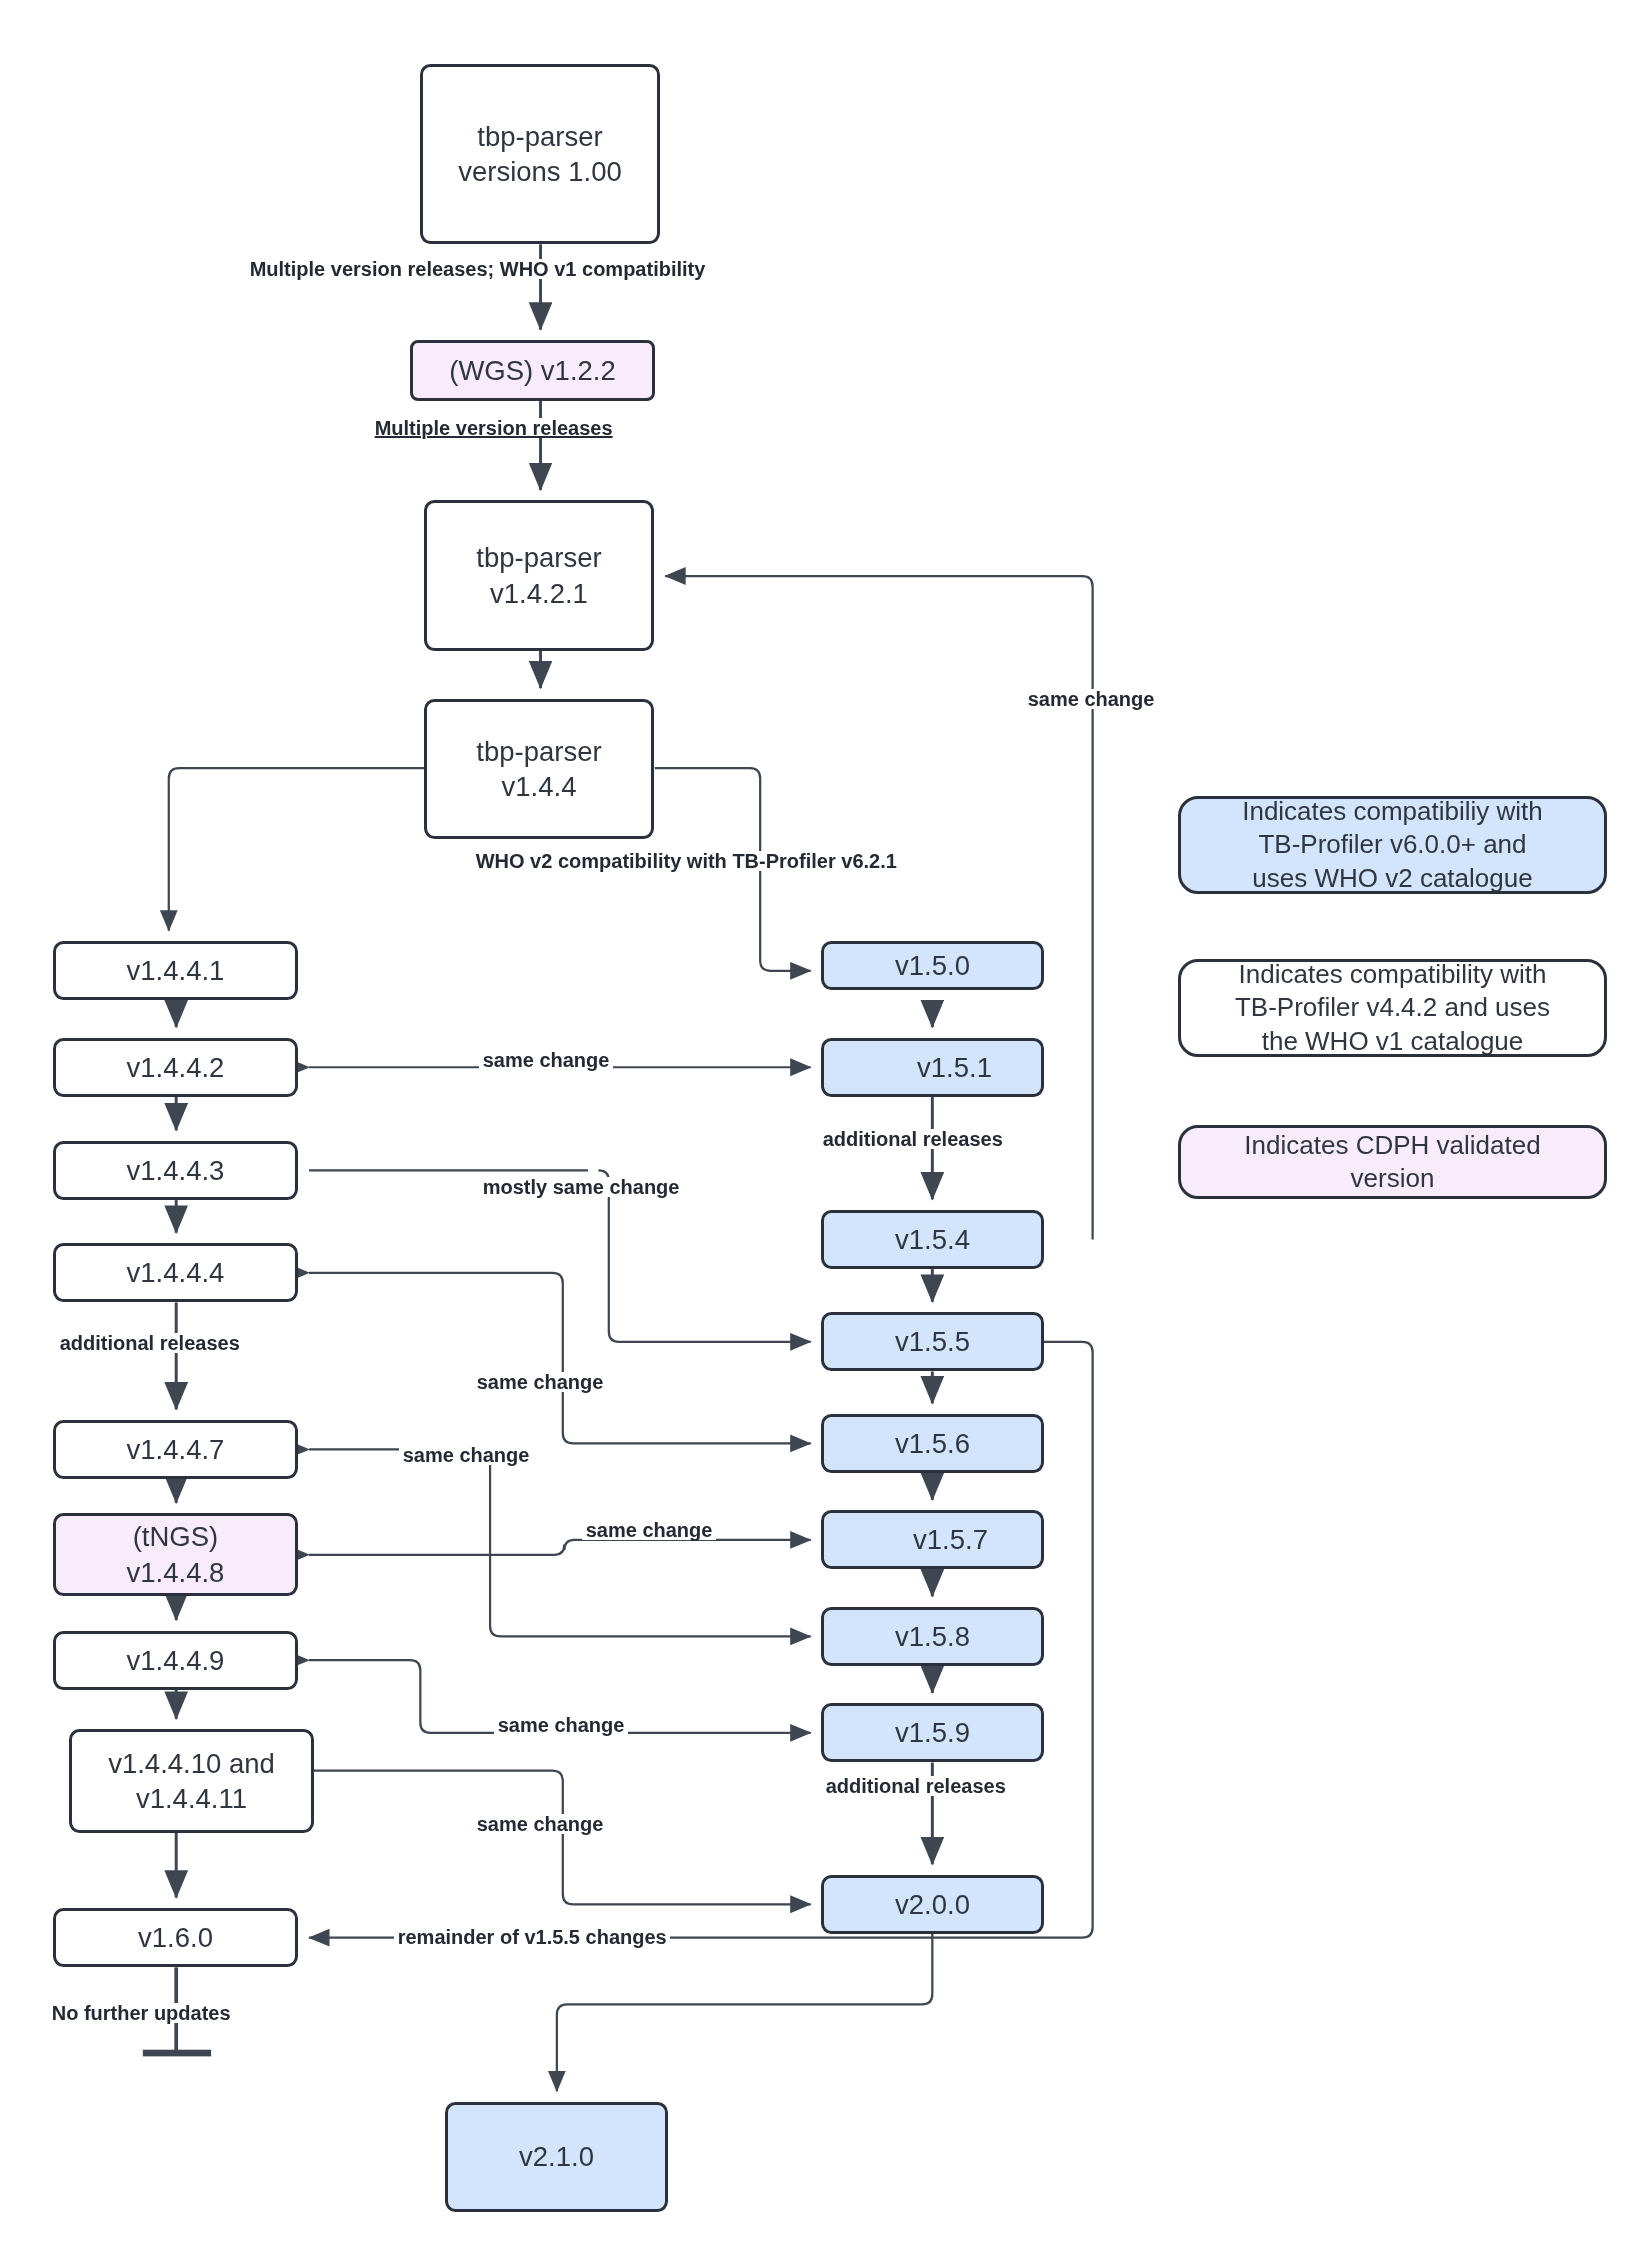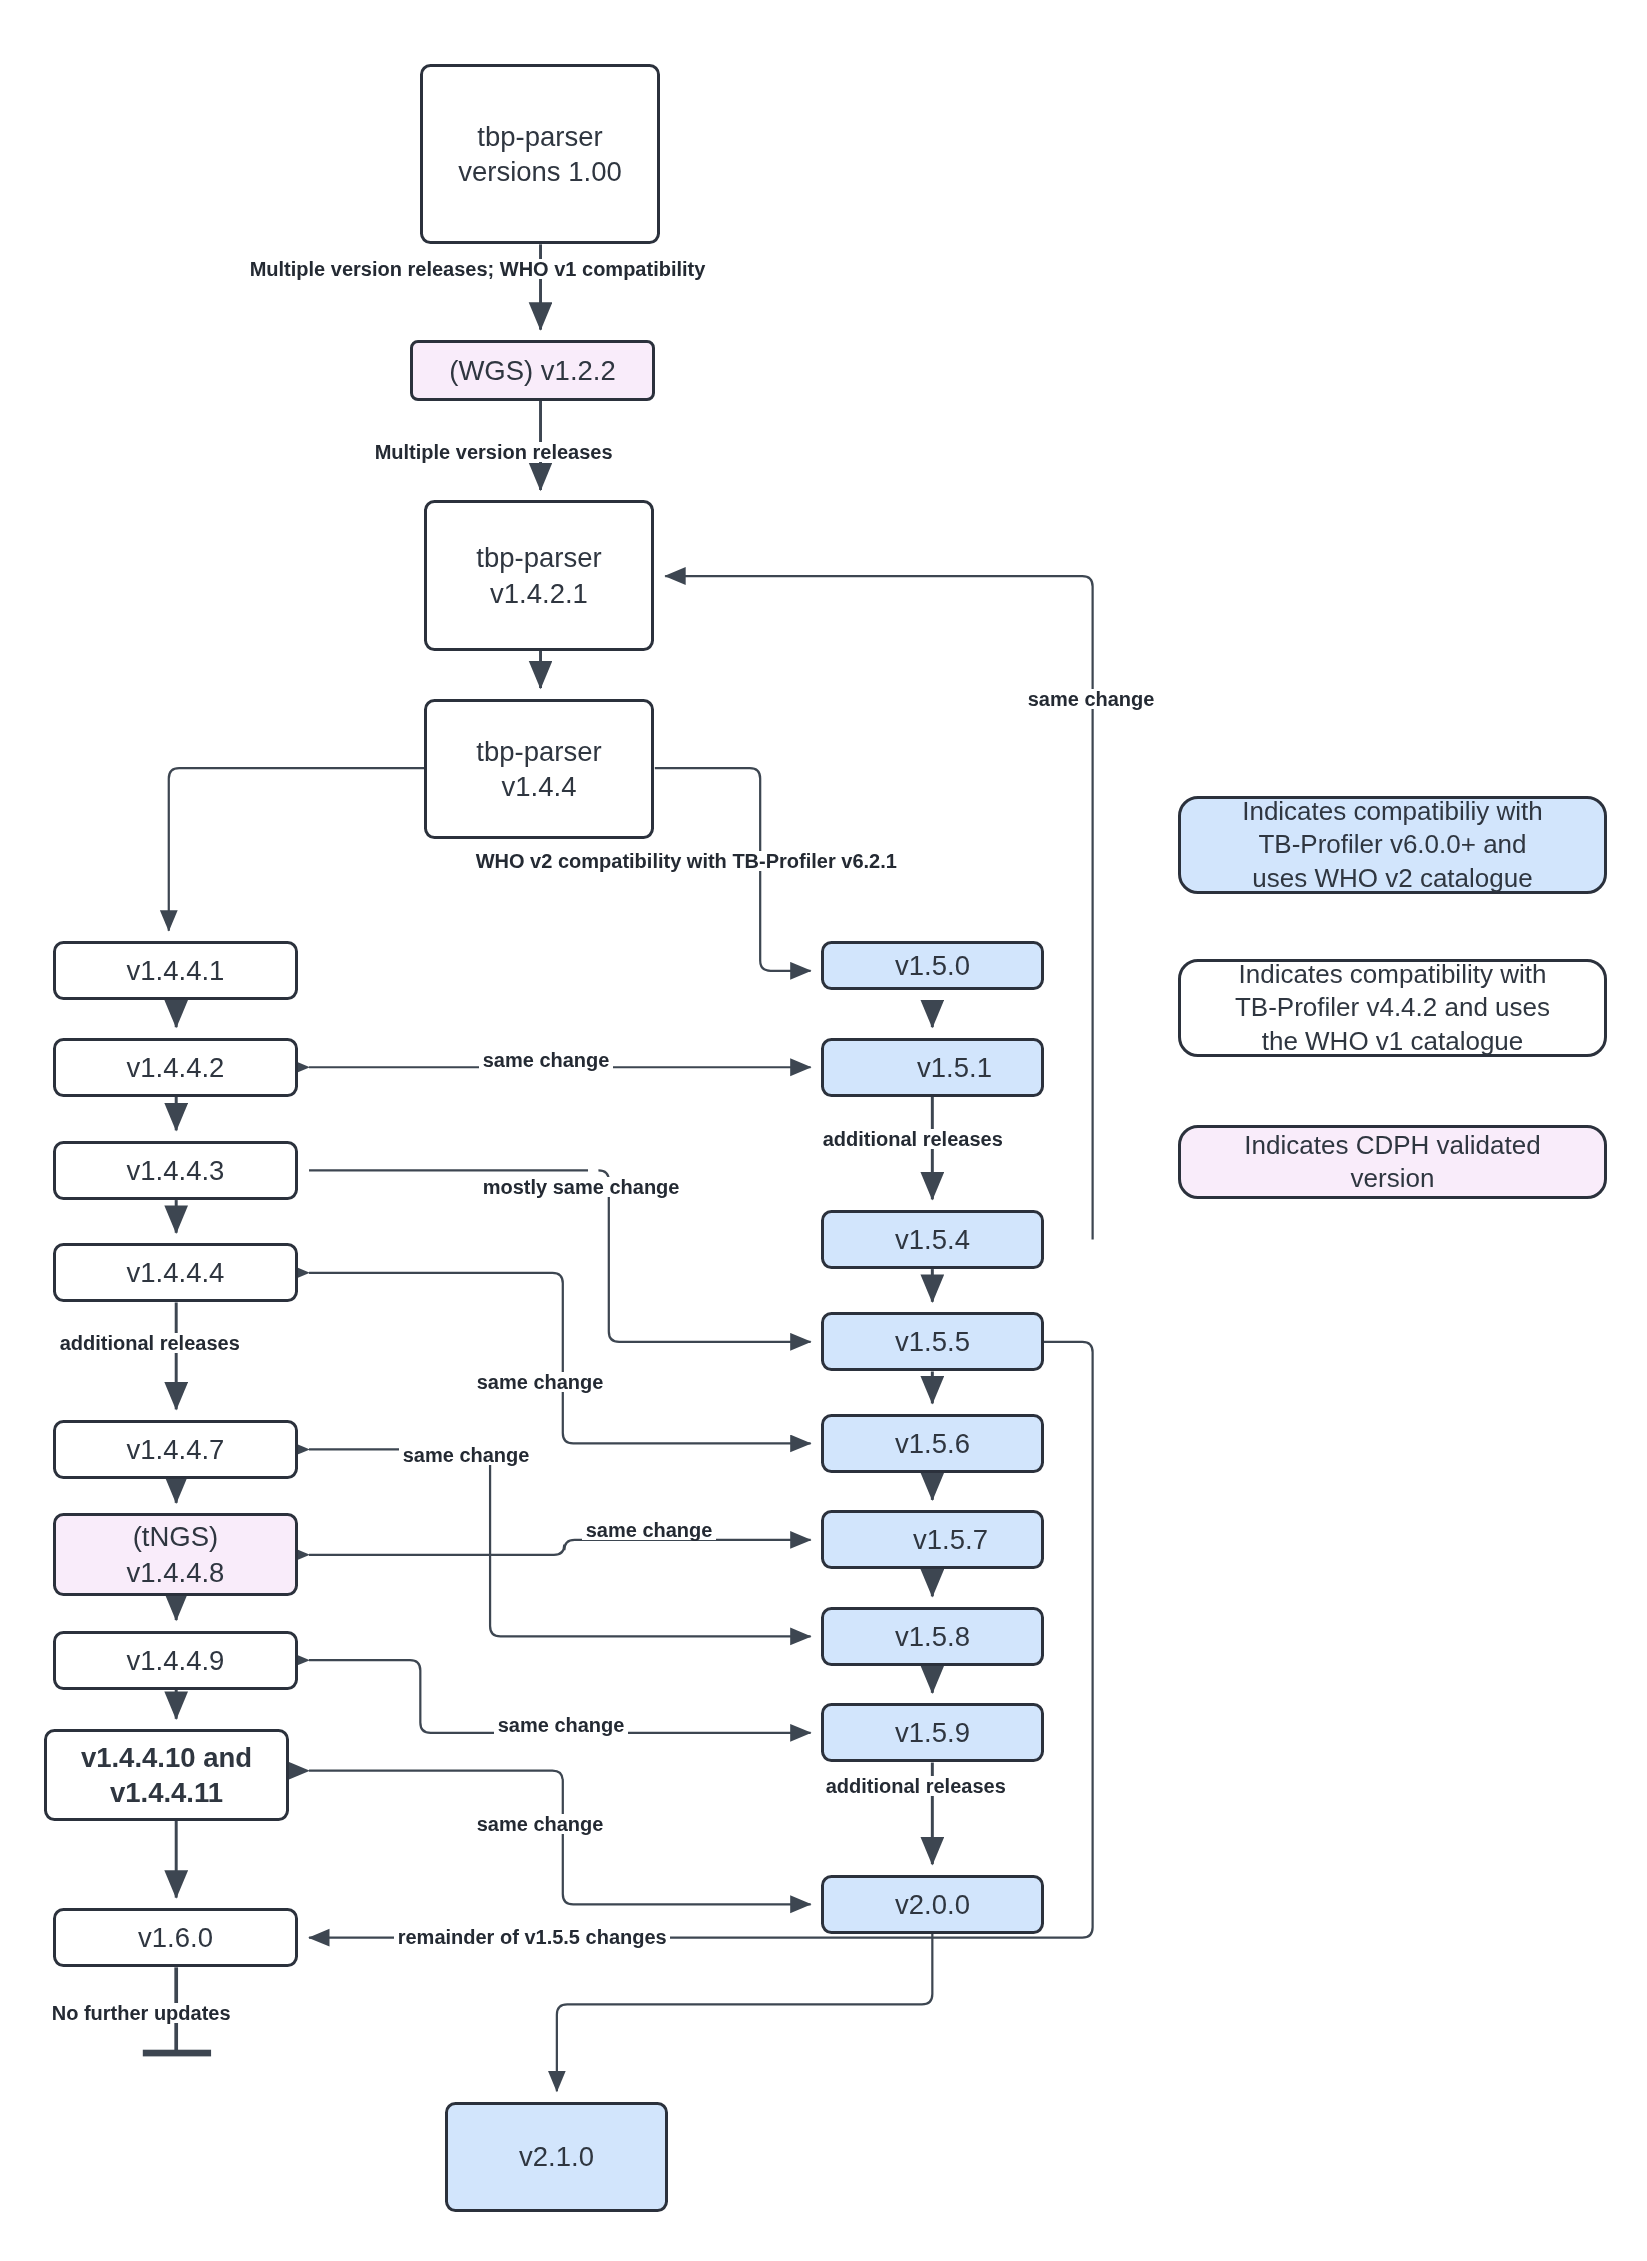--- a/index.html
+++ b/index.html
@@ -101,37 +101,37 @@
 v1.4.4</div>
 
   <div class="node" style="left:53px;top:923px;width:245px;height:59px;">v1.4.4.1</div>
   <div class="node" style="left:53px;top:1020px;width:245px;height:59px;">v1.4.4.2</div>
   <div class="node" style="left:53px;top:1123px;width:245px;height:59px;">v1.4.4.3</div>
   <div class="node" style="left:53px;top:1225px;width:245px;height:59px;">v1.4.4.4</div>
   <div class="node" style="left:53px;top:1402px;width:245px;height:59px;">v1.4.4.7</div>
   <div class="node pink" style="left:53px;top:1495px;width:245px;height:83px;">(tNGS)
 v1.4.4.8</div>
   <div class="node" style="left:53px;top:1613px;width:245px;height:59px;">v1.4.4.9</div>
-  <div class="node" style="left:44px;top:1711px;width:245px;height:92px;font-weight:bold;">v1.4.4.10 and
+  <div class="node" style="left:69px;top:1711px;width:245px;height:104px;">v1.4.4.10 and
 v1.4.4.11</div>
   <div class="node" style="left:53px;top:1890px;width:245px;height:59px;">v1.6.0</div>
 
   <div class="node blue" style="left:821px;top:923px;width:223px;height:49px;">v1.5.0</div>
   <div class="node blue" style="left:821px;top:1020px;width:223px;height:59px;padding-left:44px;">v1.5.1</div>
   <div class="node blue" style="left:821px;top:1192px;width:223px;height:59px;">v1.5.4</div>
   <div class="node blue" style="left:821px;top:1294px;width:223px;height:59px;">v1.5.5</div>
   <div class="node blue" style="left:821px;top:1396px;width:223px;height:59px;">v1.5.6</div>
   <div class="node blue" style="left:821px;top:1492px;width:223px;height:59px;padding-left:36px;">v1.5.7</div>
   <div class="node blue" style="left:821px;top:1589px;width:223px;height:59px;">v1.5.8</div>
   <div class="node blue" style="left:821px;top:1685px;width:223px;height:59px;">v1.5.9</div>
   <div class="node blue" style="left:821px;top:1857px;width:223px;height:59px;">v2.0.0</div>
   <div class="node blue" style="left:445px;top:2084px;width:223px;height:110px;">v2.1.0</div>
 
   <div class="elabel" style="left:246px;top:241px;">Multiple version releases; WHO v1 compatibility</div>
-  <div class="elabel" style="left:371px;top:424px;">Multiple version releases</div>
+  <div class="elabel" style="left:371px;top:400px;text-decoration:underline;">Multiple version releases</div>
   <div class="elabel" style="left:1024px;top:671px;">same change</div>
   <div class="elabel" style="left:472px;top:833px;">WHO v2 compatibility with TB-Profiler v6.2.1</div>
   <div class="elabel" style="left:479px;top:1032px;">same change</div>
   <div class="elabel" style="left:819px;top:1111px;">additional releases</div>
   <div class="elabel" style="left:479px;top:1159px;">mostly same change</div>
   <div class="elabel" style="left:56px;top:1315px;">additional releases</div>
   <div class="elabel" style="left:473px;top:1354px;">same change</div>
   <div class="elabel" style="left:399px;top:1427px;">same change</div>
   <div class="elabel" style="left:582px;top:1502px;">same change</div>
   <div class="elabel" style="left:494px;top:1697px;">same change</div>

